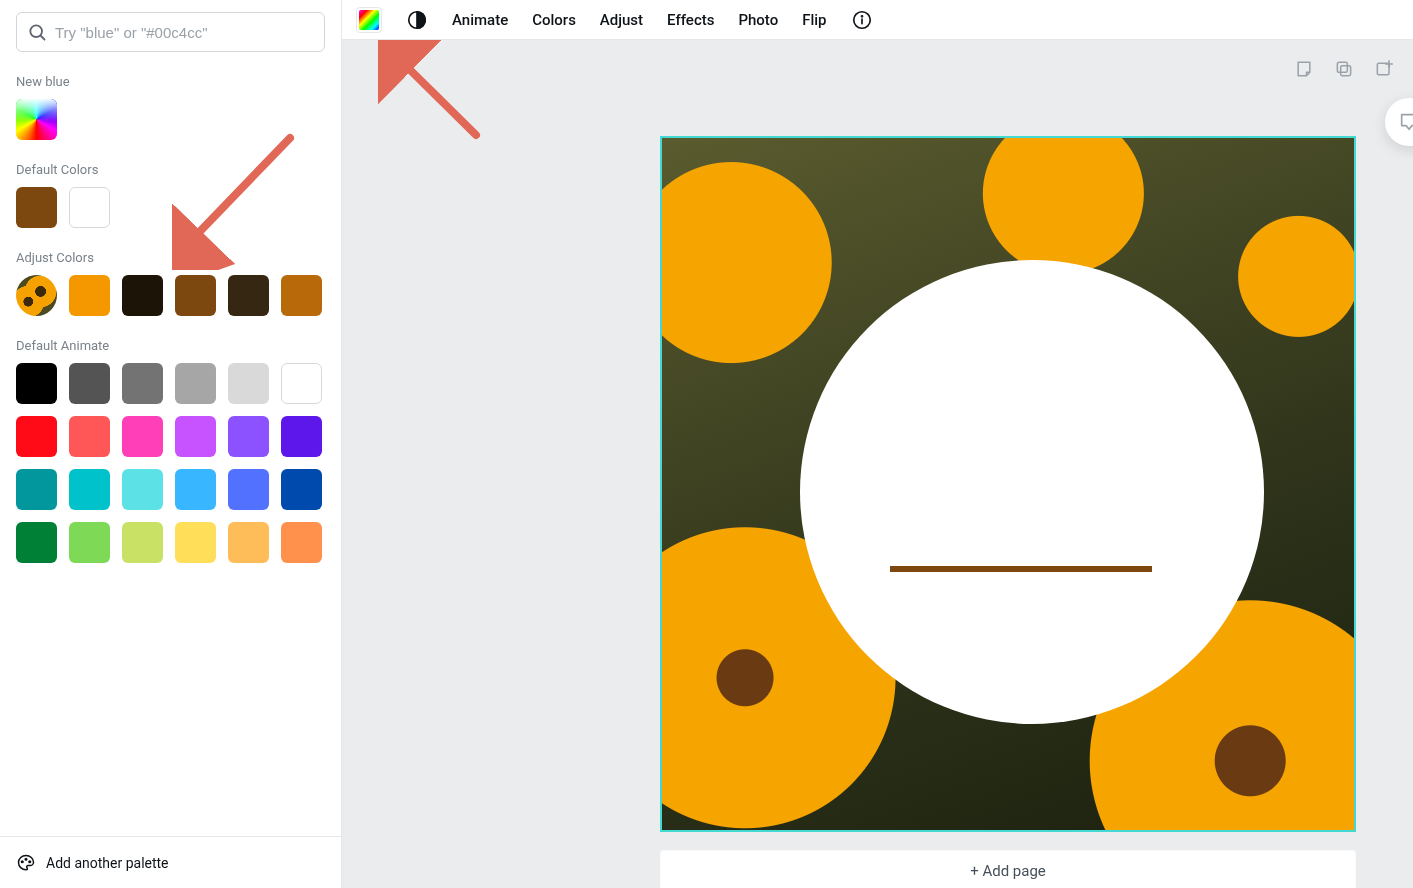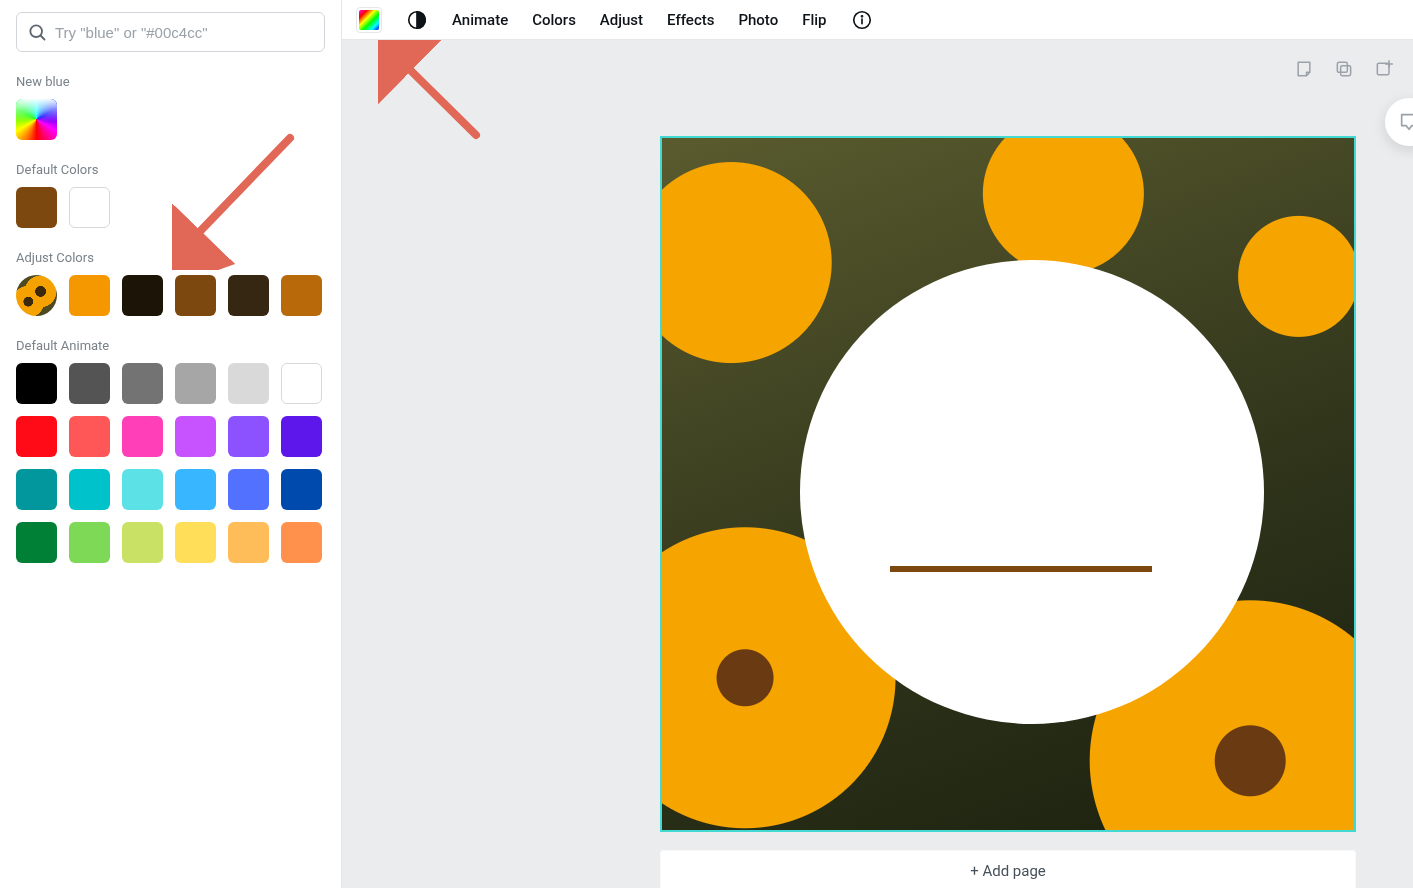--- a/index.html
+++ b/index.html
@@ -263,20 +263,29 @@
           <div class="swatch" style="background: rgb(0, 74, 173);"></div>
           <div class="swatch" style="background: rgb(0, 128, 55);"></div>
           <div class="swatch" style="background: rgb(126, 217, 87);"></div>
           <div class="swatch" style="background: rgb(201, 226, 101);"></div>
           <div class="swatch" style="background: rgb(255, 222, 89);"></div>
           <div class="swatch" style="background: rgb(255, 189, 89);"></div>
           <div class="swatch" style="background: rgb(255, 145, 77);"></div>
         </div>
     </div>
 
+    <div class="sidebar-footer">
+      <svg width="20" height="20" viewBox="0 0 24 24" fill="none" stroke="#0e1318" stroke-width="1.8" stroke-linecap="round" stroke-linejoin="round">
+          <path d="M12 3c-5 0-9 3.8-9 8.5S7 20 12 20c2.2 0 2-1.5 1.2-2.4-.9-1-.1-2.6 1.3-2.6H17c2.2 0 4-1.8 4-4C21 6.6 17 3 12 3z"></path>
+          <circle cx="7.5" cy="10.5" r="1"></circle>
+          <circle cx="12" cy="7.5" r="1"></circle>
+          <circle cx="16.5" cy="10.5" r="1"></circle>
+        </svg>
+      <span>Add another palette</span>
+    </div>
 
     <svg class="arrow" style="left:172px; top:130px;" width="130" height="140">
       <defs>
           <marker id="ah1" markerWidth="12" markerHeight="12" refX="3" refY="6" orient="auto">
             <path d="M0,0 L12,6 L0,12 z" fill="#e16857"></path>
           </marker>
         </defs>
       <line x1="118" y1="8" x2="12" y2="118" stroke="#e16857" stroke-width="8" stroke-linecap="round" marker-end="url(#ah1)"></line>
     </svg>
   </aside>

